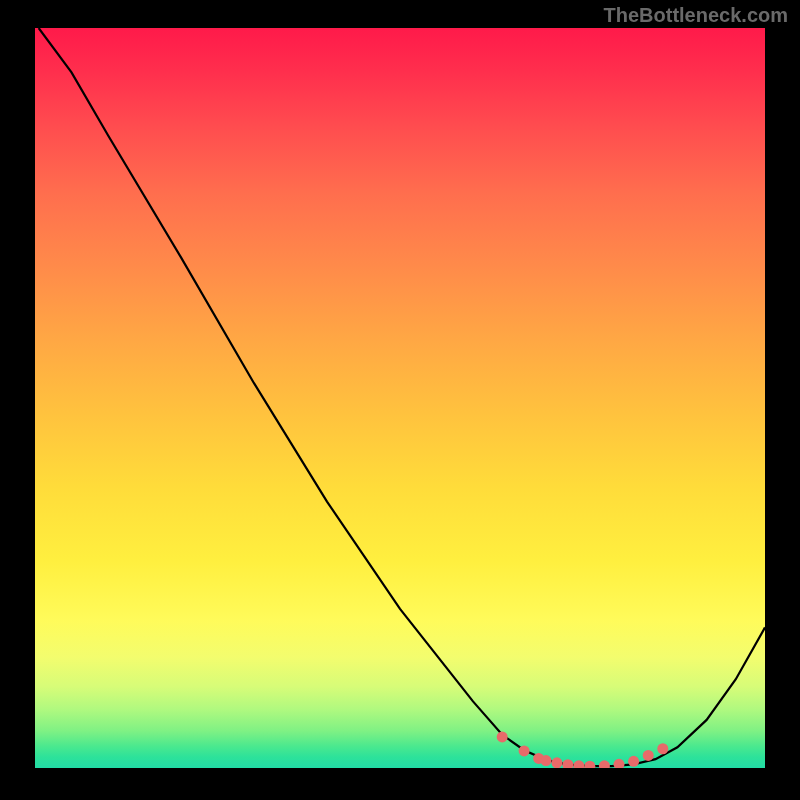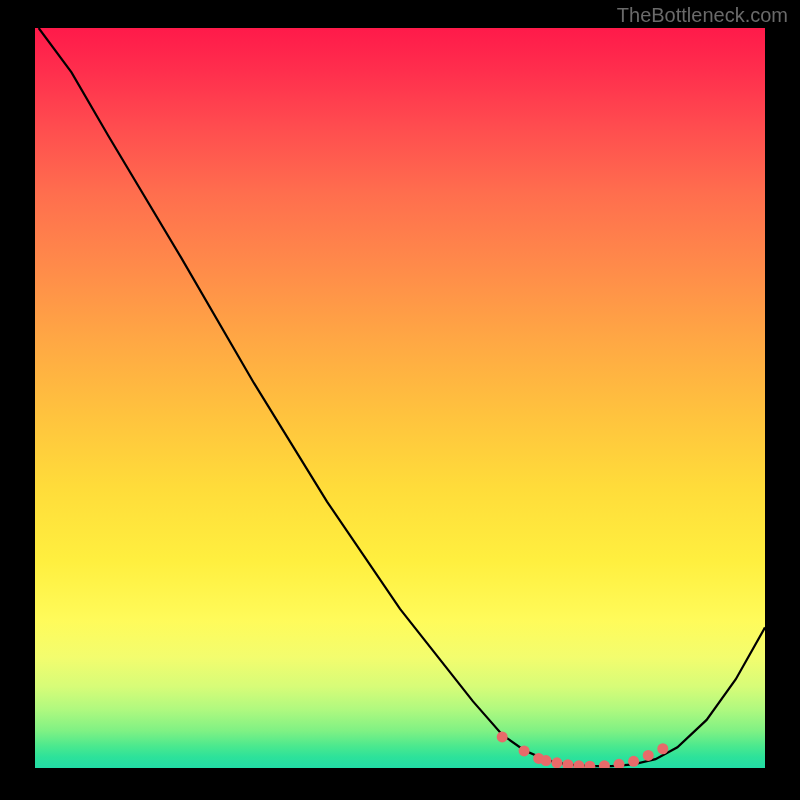--- a/index.html
+++ b/index.html
@@ -9,21 +9,21 @@
     background: #000;
     position: relative;
     font-family: Arial, sans-serif;
     overflow: hidden;
   }
   .watermark {
     position: absolute;
     top: 4px;
     right: 12px;
     font-size: 20px;
-    font-weight: normal;
+    font-weight: bold;
     color: #6a6a6a;
     z-index: 10;
   }
   .plot-area {
     position: absolute;
     left: 35px;
     top: 28px;
     width: 730px;
     height: 740px;
   }

